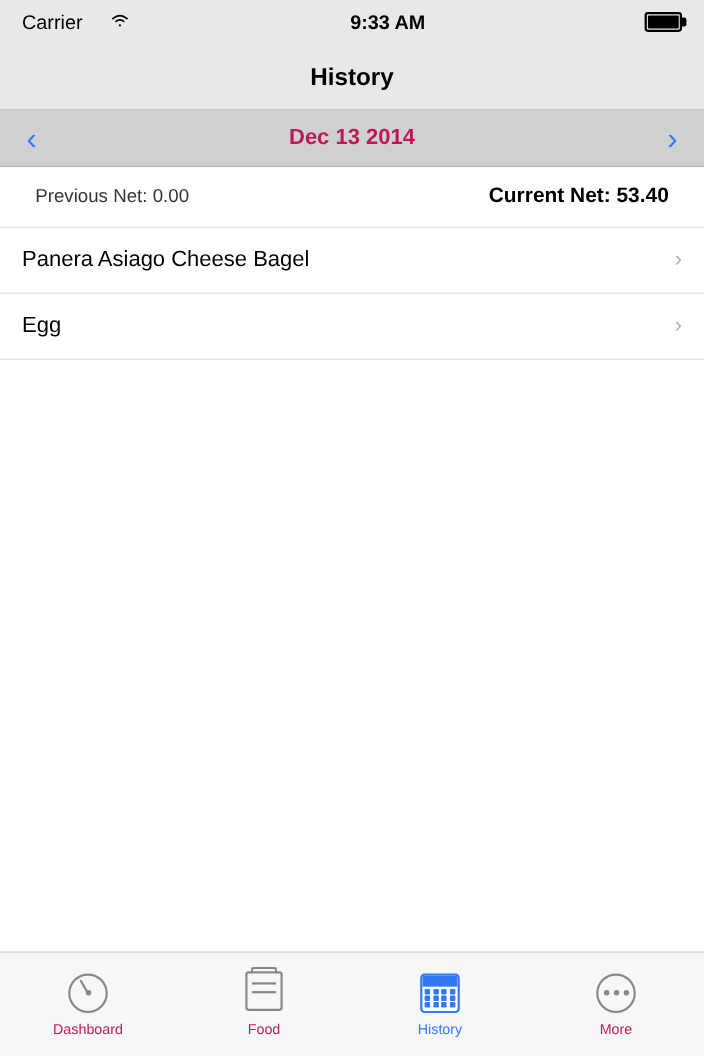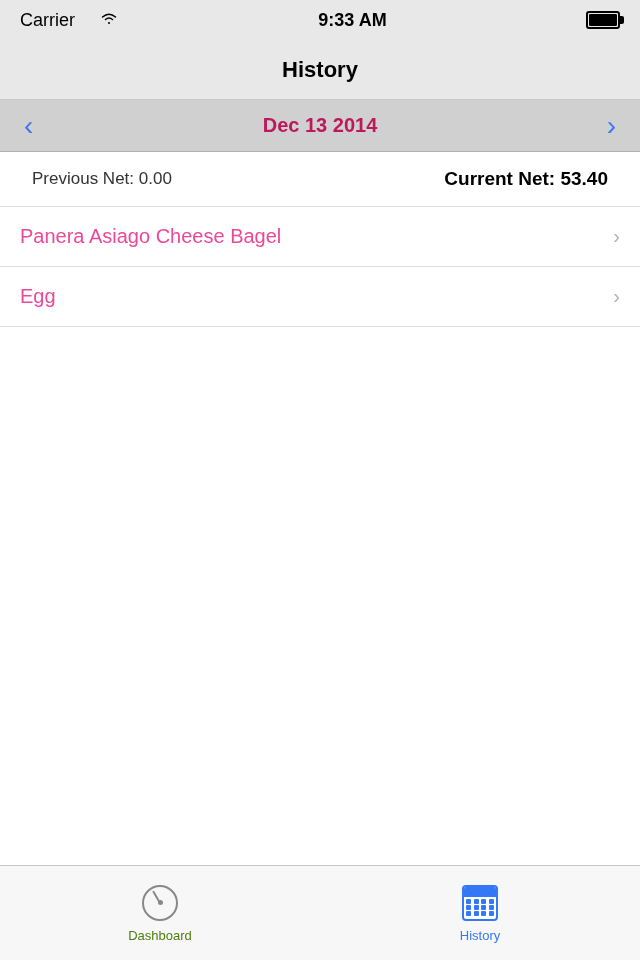--- a/index.html
+++ b/index.html
@@ -130,21 +130,21 @@
     .list-item {
       display: flex;
       align-items: center;
       justify-content: space-between;
       padding: 18px 20px;
       border-bottom: 1px solid #ddd;
       cursor: pointer;
     }
     .list-item-label {
       font-size: 20px;
-      color: #ec4899;
+      color: #000000;
     }
     .list-item-chevron {
       color: #b0b0b0;
       font-size: 20px;
     }
 
     
     .tab-bar {
       position: absolute;
       bottom: 0;
@@ -169,21 +169,21 @@
     }
     .tab-icon {
       width: 38px;
       height: 38px;
       display: flex;
       align-items: center;
       justify-content: center;
     }
     .tab-label {
       font-size: 13px;
-      color: #4d7c0f;
+      color: #be185d;
     }
     .tab-item.active .tab-label {
       color: #3478f6;
     }
 
     
     .dashboard-gauge {
       width: 36px;
       height: 36px;
       border: 2px solid #888;
@@ -351,20 +351,30 @@
   <div class="tab-item">
     <div class="tab-icon">
       <div class="dashboard-gauge">
         <div class="dashboard-needle"></div>
         <div class="dashboard-dot"></div>
       </div>
     </div>
     <span class="tab-label">Dashboard</span>
   </div>
 
+  <div class="tab-item">
+    <div class="tab-icon">
+      <div style="position:relative; width:34px; height:40px;">
+        <div class="food-book">
+          <div class="food-book-top"></div>
+        </div>
+      </div>
+    </div>
+    <span class="tab-label">Food</span>
+  </div>
 
   <div class="tab-item active">
     <div class="tab-icon">
       <div class="history-calendar">
         <div class="history-calendar-header"></div>
         <div class="calendar-grid">
           <div class="cal-dot"></div>
           <div class="cal-dot"></div>
           <div class="cal-dot"></div>
           <div class="cal-dot"></div>
@@ -375,14 +385,24 @@
           <div class="cal-dot"></div>
           <div class="cal-dot"></div>
           <div class="cal-dot"></div>
           <div class="cal-dot"></div>
         </div>
       </div>
     </div>
     <span class="tab-label">History</span>
   </div>
 
+  <div class="tab-item">
+    <div class="tab-icon">
+      <div class="more-dots">
+        <div class="more-dot"></div>
+        <div class="more-dot"></div>
+        <div class="more-dot"></div>
+      </div>
+    </div>
+    <span class="tab-label">More</span>
+  </div>
 
 </div>
 
 </body></html>

